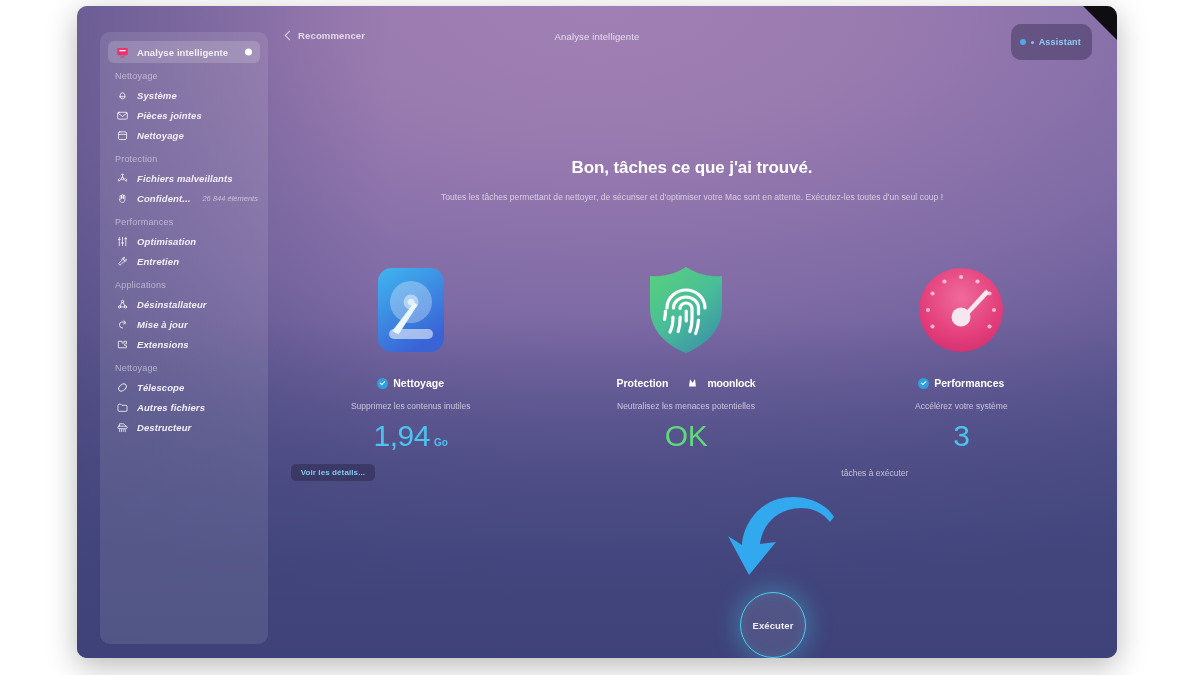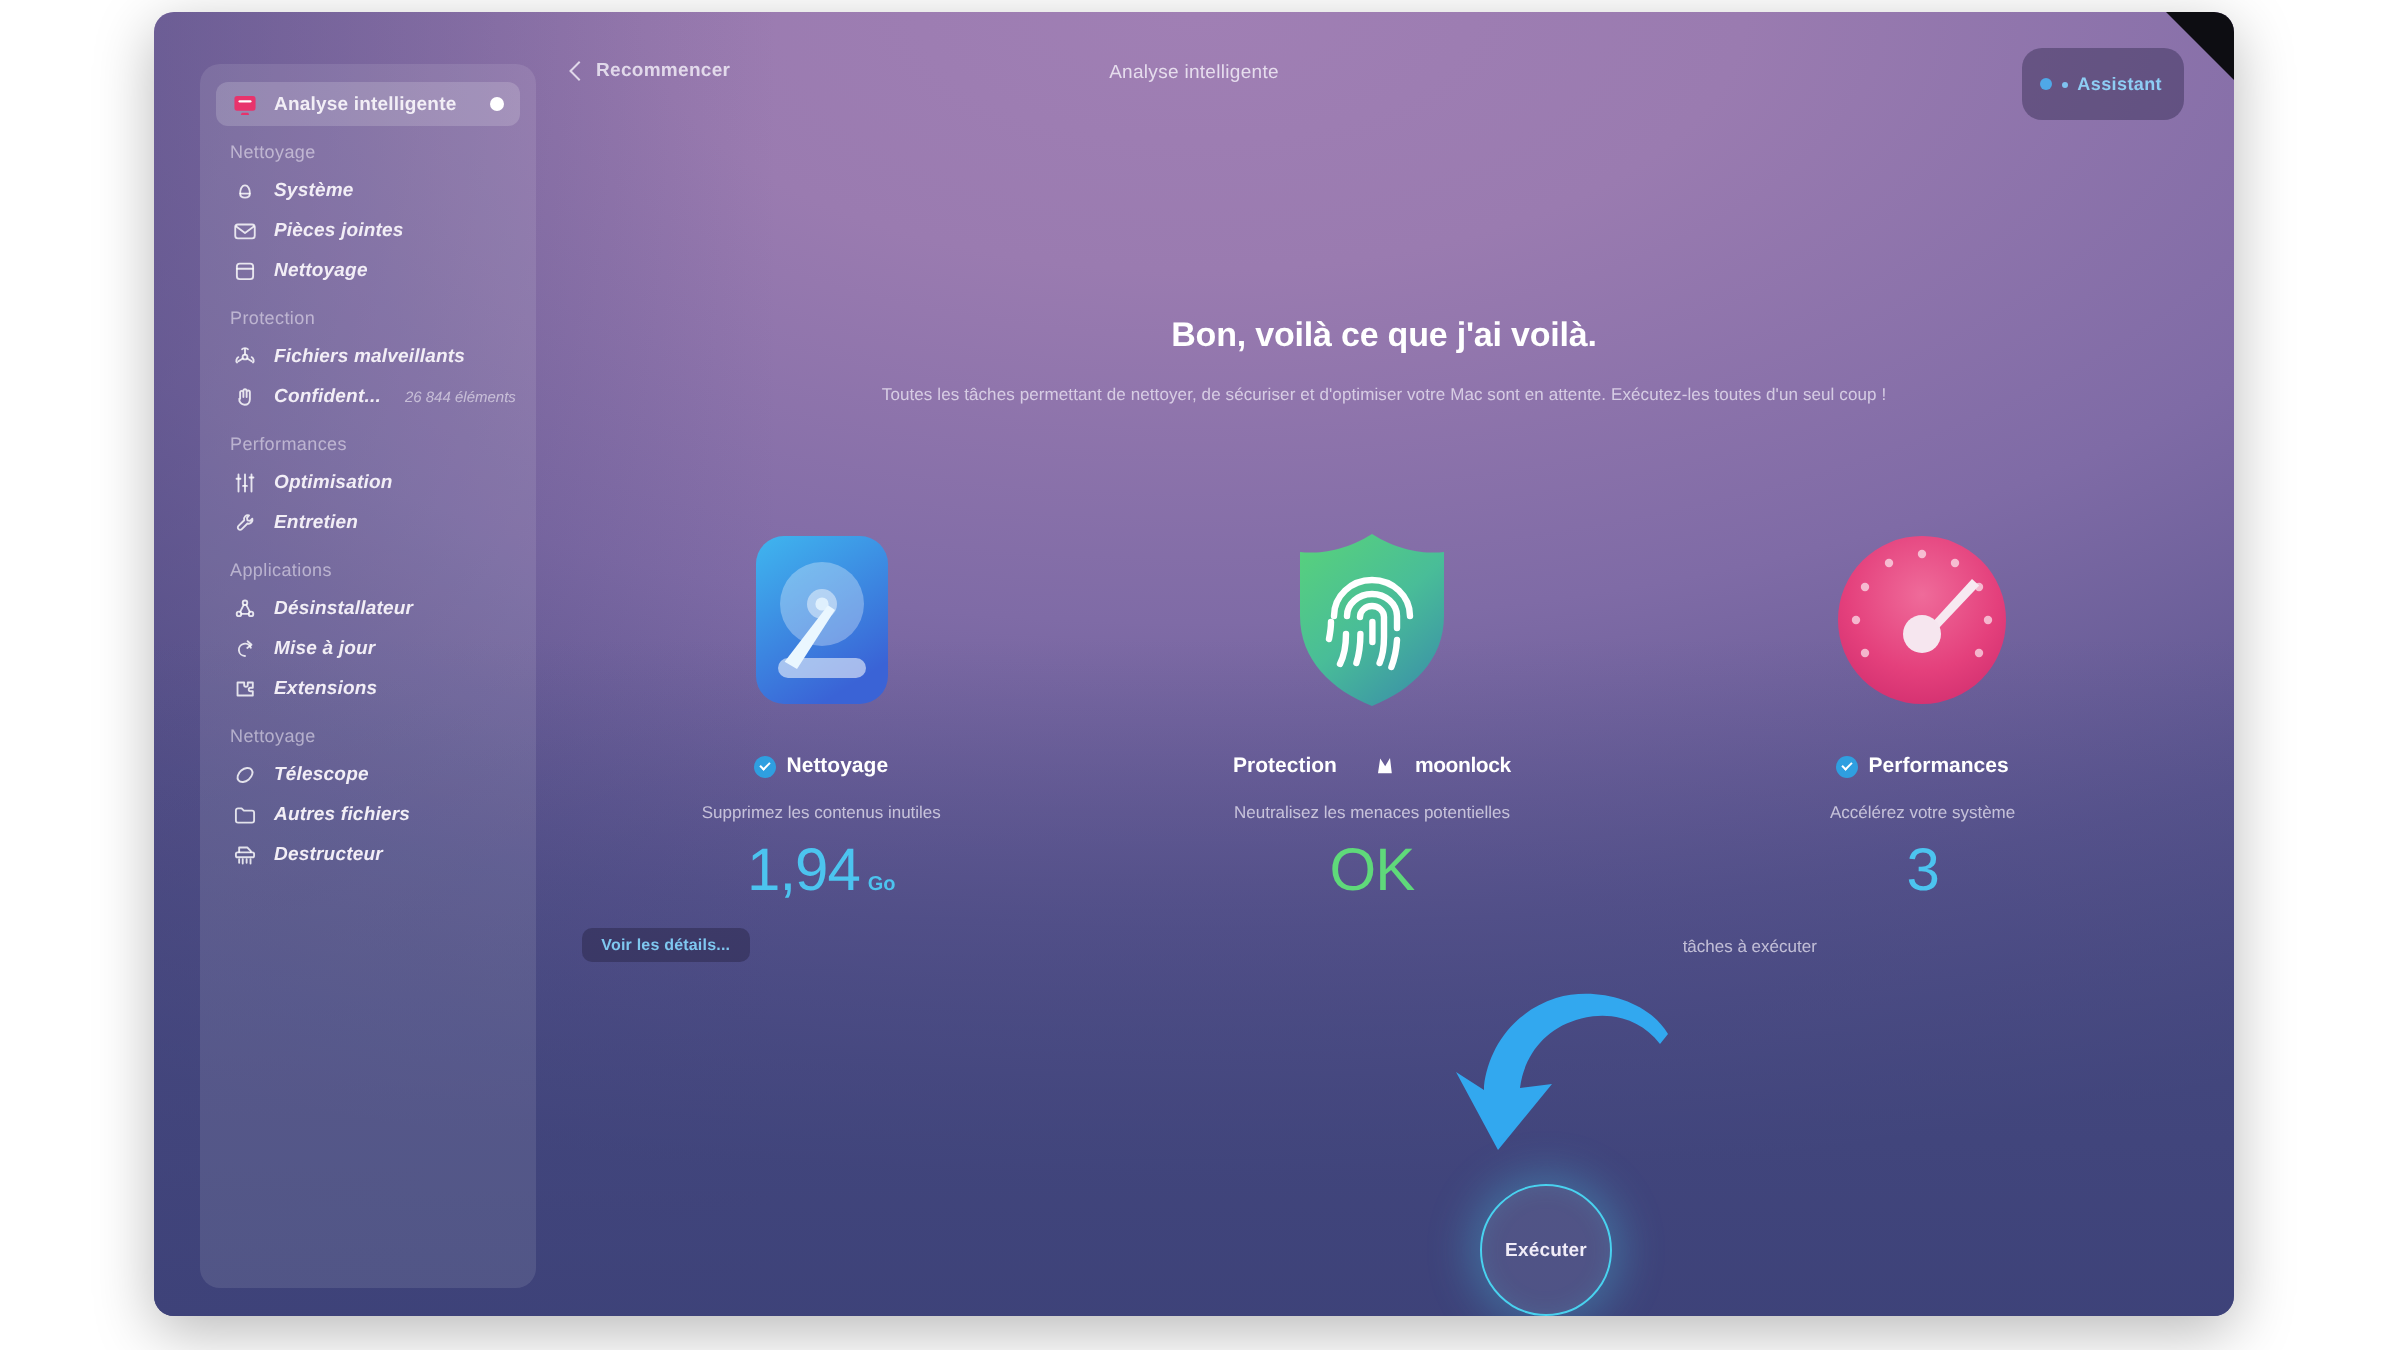--- a/index.html
+++ b/index.html
@@ -332,21 +332,21 @@
               <path stroke="currentColor" fill="none" stroke-width="1.15" stroke-linecap="round" stroke-linejoin="round" d="M4.4 6.2V3.4h5l2.2 2.2v.6"></path>
               <rect x="2.4" y="6.4" width="11.2" height="3" rx="1" stroke="currentColor" fill="none" stroke-width="1.15" stroke-linecap="round" stroke-linejoin="round"></rect>
               <path stroke="currentColor" fill="none" stroke-width="1.15" stroke-linecap="round" stroke-linejoin="round" d="M4.4 10.6v2.2M6.6 10.6v2.6M9 10.6v2.2M11.4 10.6v2.6"></path>
             </svg>
           </span>
           <span class="side-label">Destructeur</span>
         </div>
       </div>
 
     <div id="hero">
-      <h1>Bon, voilà ce que j'ai voilà.</h1>
+      <h1>Bon, tâches ce que j'ai trouvé.</h1>
       <p>Toutes les tâches permettant de nettoyer, de sécuriser et d'optimiser votre Mac sont en attente. Exécutez-les toutes d'un seul coup !</p>
     </div>
 
     <div id="cards">
         <div class="card">
           <div class="card-icon"><svg width="92" height="92" viewBox="0 0 92 92">
               <defs>
                 <linearGradient id="gHd" x1="0" y1="0" x2="0.5" y2="1">
                   <stop offset="0" stop-color="#3fb6ef"></stop>
                   <stop offset="1" stop-color="#3a63d6"></stop>

